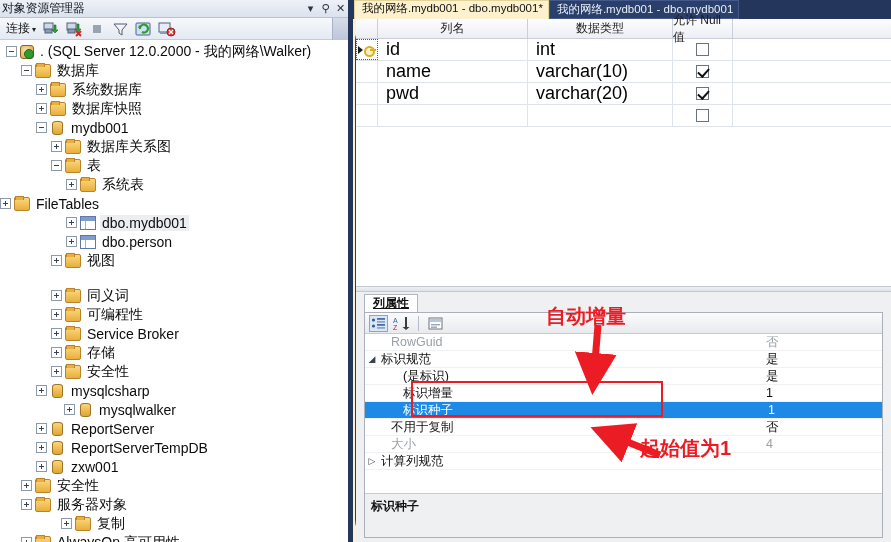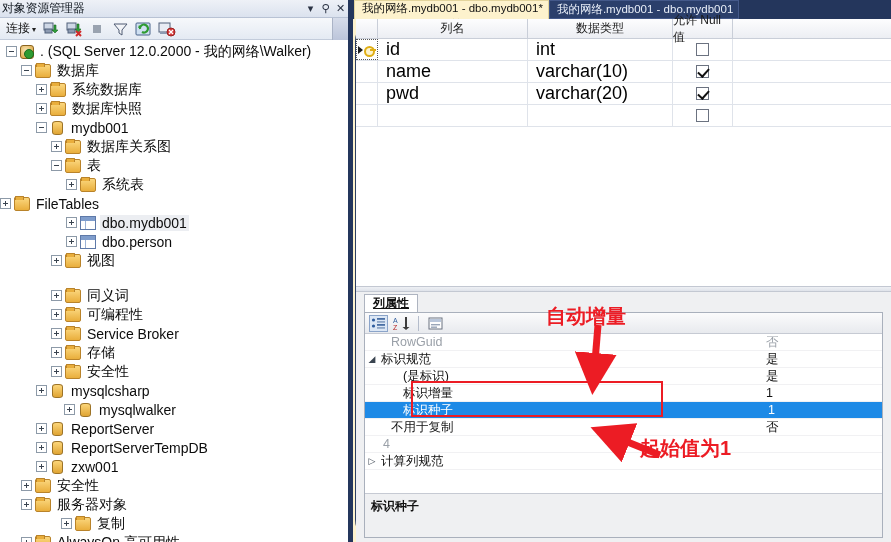--- a/index.html
+++ b/index.html
@@ -482,20 +482,21 @@
                   <div class="pn">标识种子</div>
                   <div class="pv"><span class="editval">1</span></div>
                 </div>
                 <div class="prow ind2">
                   <div class="tw"></div>
                   <div class="pn">不用于复制</div>
                   <div class="pv">否</div>
                 </div>
                 <div class="prow dim ind2">
                   <div class="tw"></div>
+                  <div class="pn">大小</div>
                   <div class="pv">4</div>
                 </div>
                 <div class="prow">
                   <div class="tw">▷</div>
                   <div class="pn">计算列规范</div>
                   <div class="pv"></div>
                 </div>
               </div>
 
             <div id="pdesc">标识种子</div>

